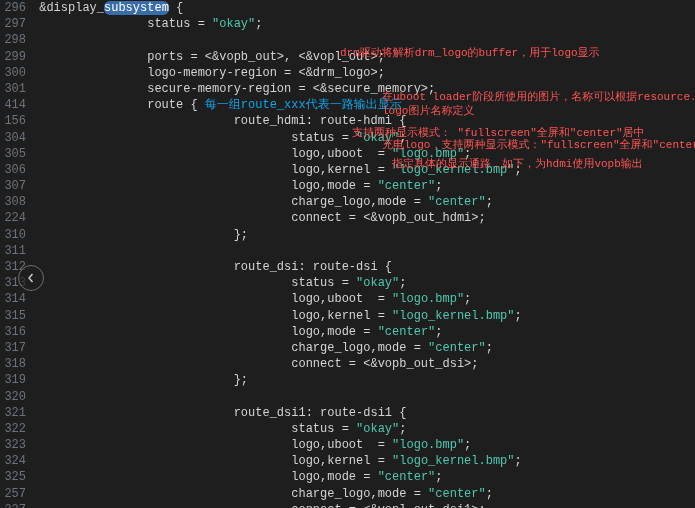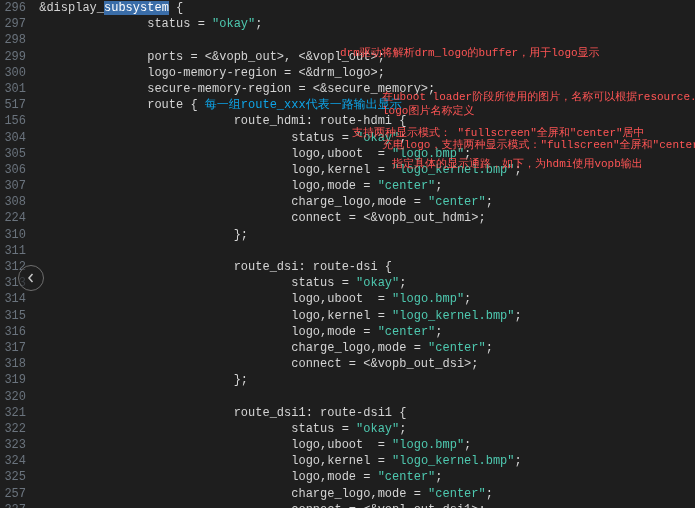--- a/index.html
+++ b/index.html
@@ -22,21 +22,21 @@
     color: #6a737d;
     user-select: none;
     flex-shrink: 0;
   }
   .gutter div { height: 16.2px; }
   .code { flex: 1; white-space: pre; position: relative; }
   .code-line { height: 16.2px; }
   .tok-prop { color: #d4d4d4; }
   .tok-str { color: #4ec9b0; }
   .tok-punc { color: #d4d4d4; }
-  .tok-hl { background: #3a6da8; color: #fff; }
+  .tok-hl { background: #3a6da8; color: #fff; border-radius: 6px; }
   .annot { color: #0ea5e9; }
   .ovl {
     position: absolute;
     color: #ff5555;
     font-size: 11px;
     pointer-events: none;
     white-space: nowrap;
   }
   .back-btn {
     position: absolute;
@@ -59,21 +59,21 @@
 <body>
 
 <div class="editor">
   <div class="gutter" id="gutter">
       <div>296</div>
       <div>297</div>
       <div>298</div>
       <div>299</div>
       <div>300</div>
       <div>301</div>
-      <div>517</div>
+      <div>414</div>
       <div>156</div>
       <div>304</div>
       <div>305</div>
       <div>306</div>
       <div>307</div>
       <div>308</div>
       <div>224</div>
       <div>310</div>
       <div>311</div>
       <div>312</div>

